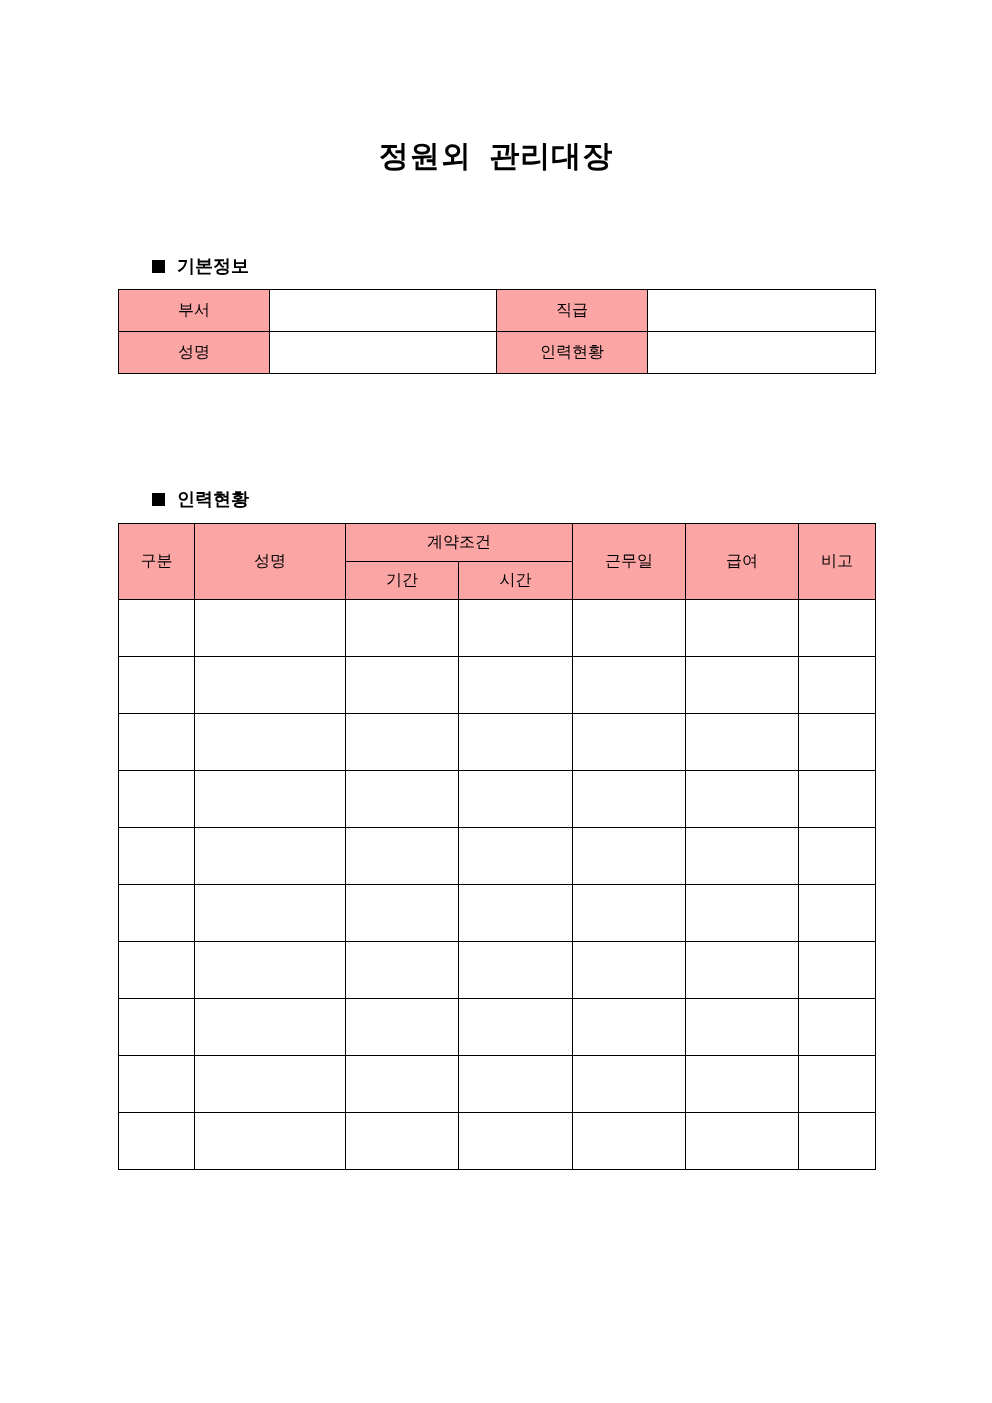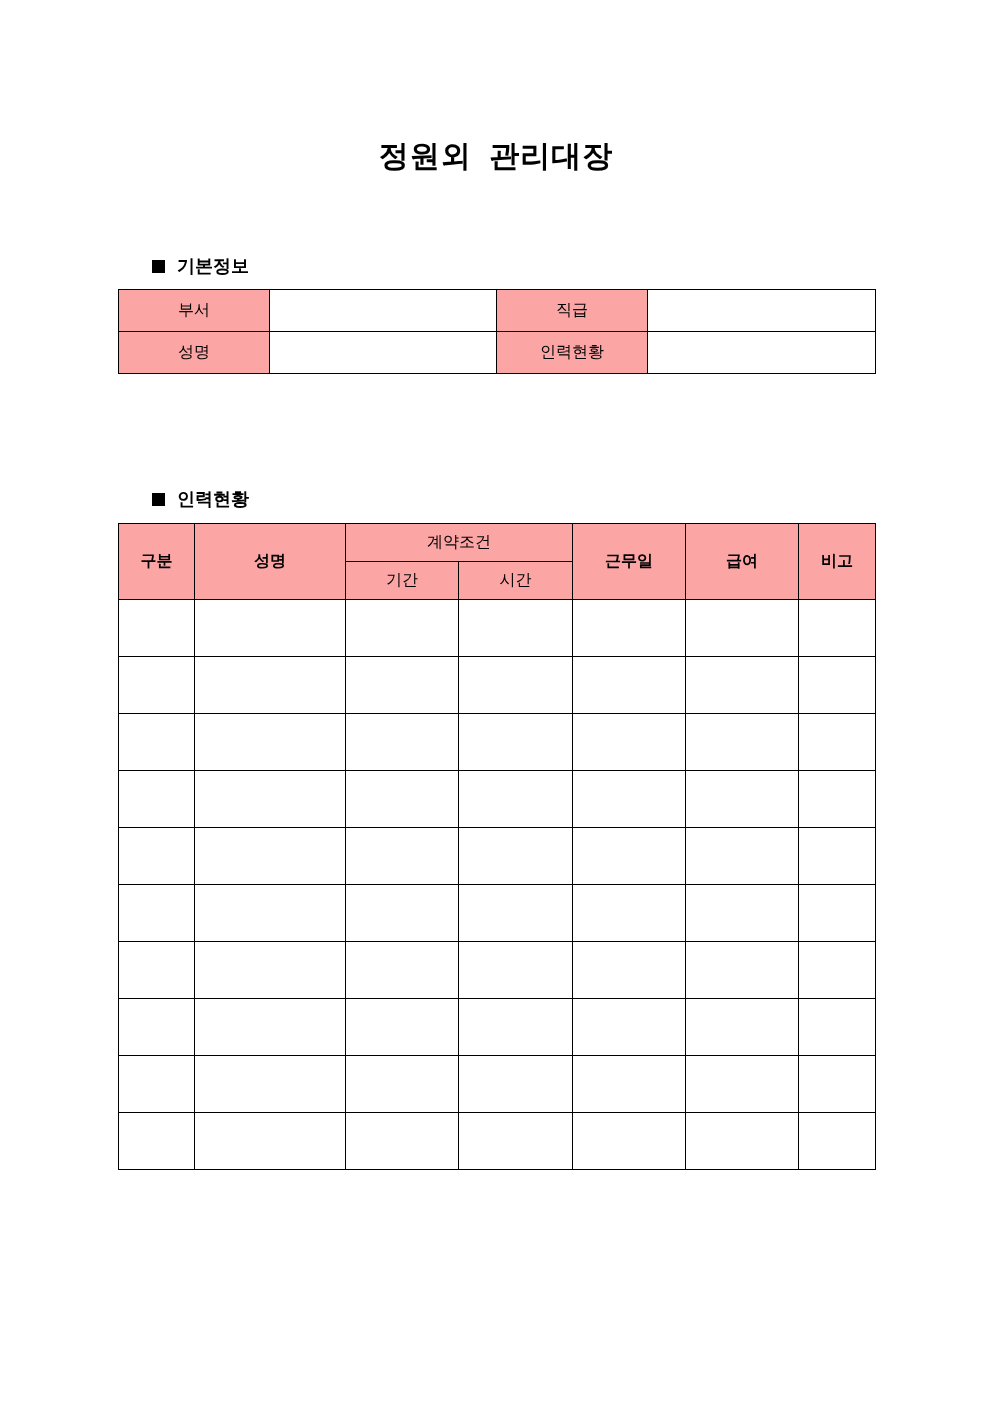--- a/index.html
+++ b/index.html
@@ -5,21 +5,21 @@
   html, body { margin: 0; padding: 0; background: #ffffff; }
   body { width: 992px; height: 1403px; position: relative; font-family: "DejaVu Sans", "Liberation Sans", sans-serif; color: #000; }
   .title { position: absolute; top: 136px; left: 0; width: 992px; text-align: center; font-size: 30px; font-weight: bold; letter-spacing: 1px; word-spacing: 6px; }
   .section-head { position: absolute; left: 119px; font-size: 18px; font-weight: bold; display: flex; align-items: center; padding-left: 33px; }
   .section-head .sq { display: inline-block; width: 13px; height: 13px; background: #000; margin-right: 12px; }
   table { border-collapse: collapse; position: absolute; left: 118px; width: 757px; table-layout: fixed; }
   td { border: 1.5px solid #000; text-align: center; vertical-align: middle; font-size: 16px; padding: 0; }
   td.lbl { background: #fca5a5; }
   #basic td { height: 41px; }
   #staff .hdr1 td, #staff .hdr2 td { height: 37px; }
-  #staff .hdr1 td.span2 { height: 75px; font-weight: bold; }
+  #staff .hdr1 td.span2 { height: 75px; }
   #staff .row td { height: 56px; }
 </style>
 </head>
 <body>
 
 <div class="title">정원외 관리대장</div>
 
 <div class="section-head" style="top:254px;">
   <span class="sq"></span>
   <span>기본정보</span>

